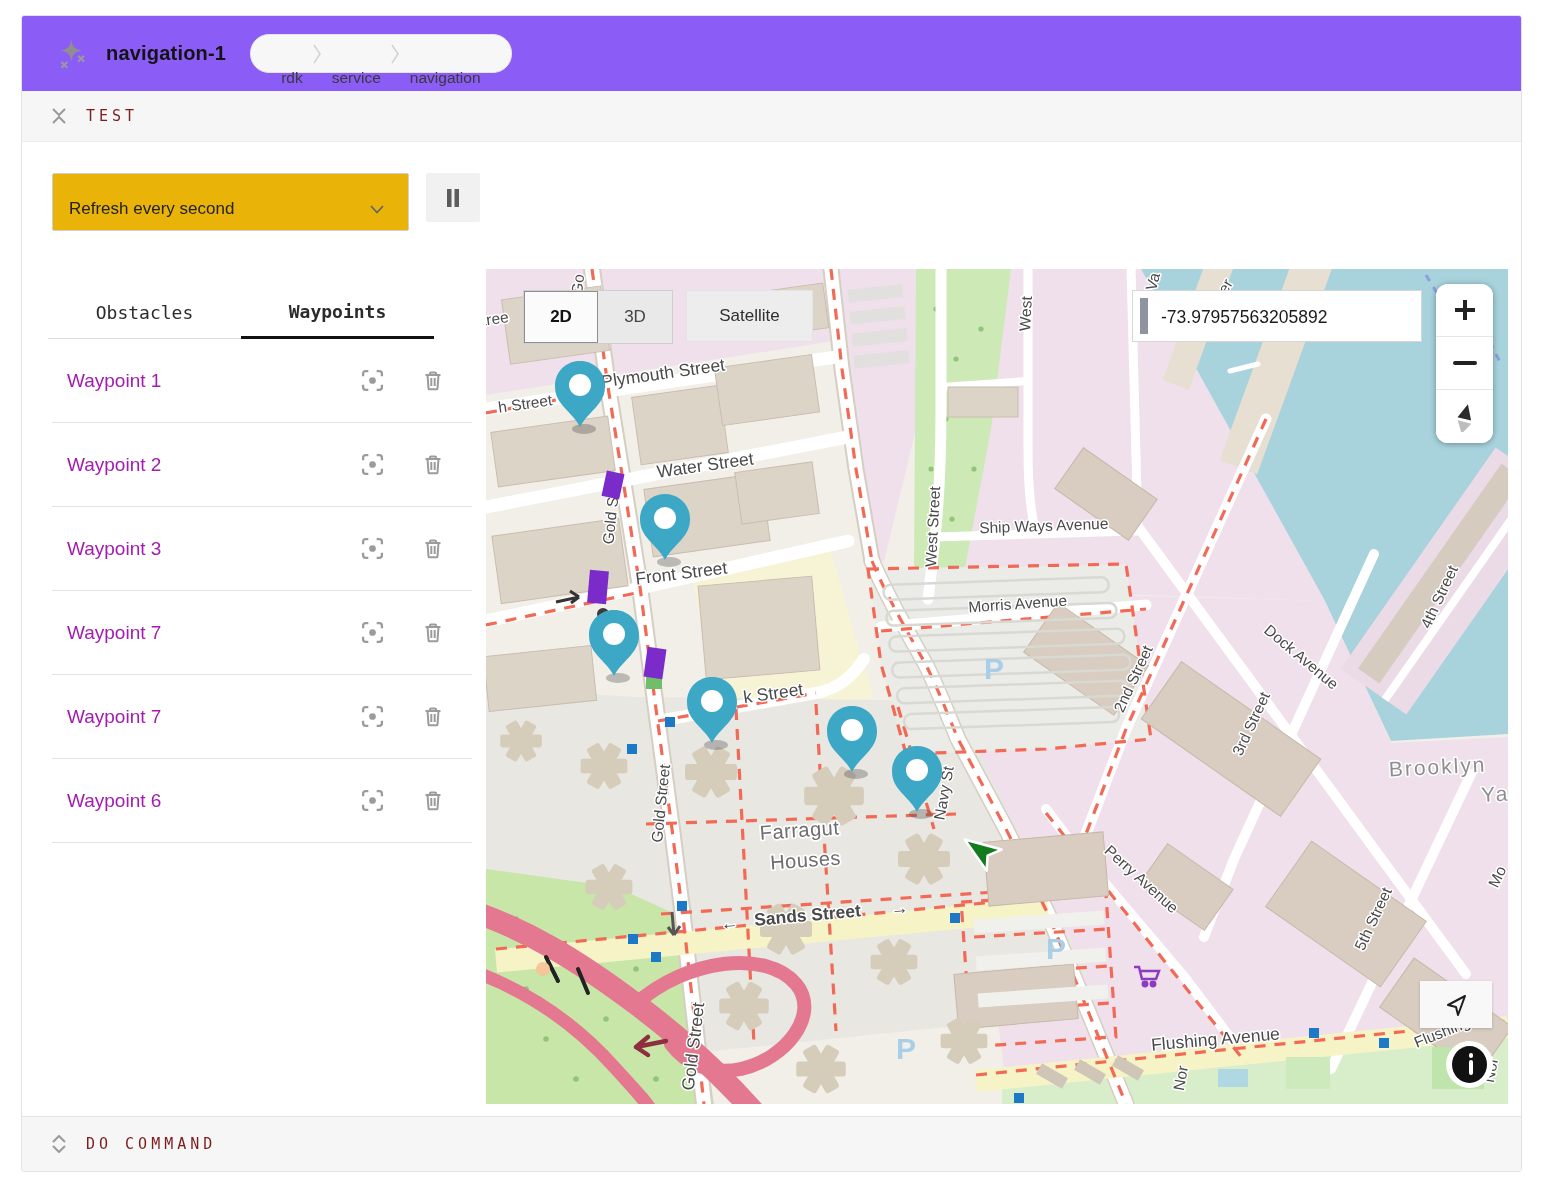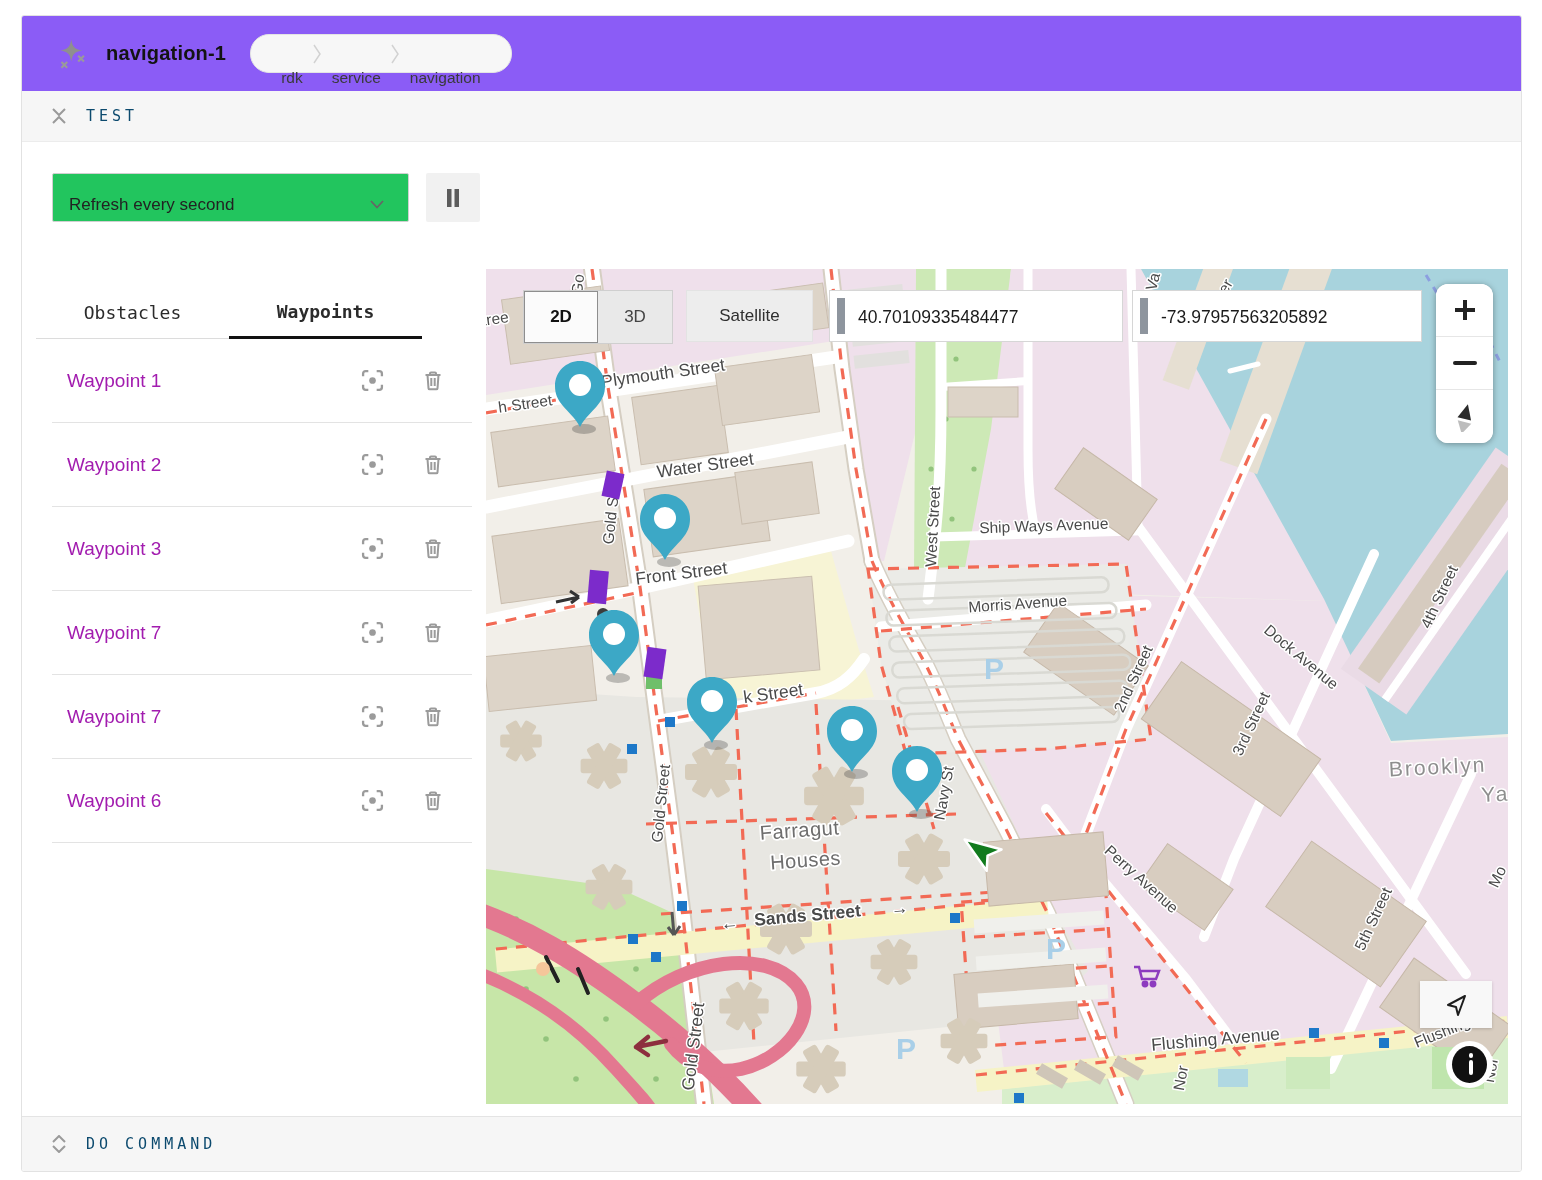--- a/index.html
+++ b/index.html
@@ -5,29 +5,29 @@
   html,body{margin:0;padding:0;background:#fff;}
   body{width:1542px;height:1180px;position:relative;font-family:"Liberation Sans",sans-serif;overflow:hidden;}
   .card{position:absolute;left:21px;top:15px;width:1499px;height:1155px;border:1px solid #e2e2e2;border-radius:3px;background:#fff;overflow:hidden;}
   
   .hdr{position:absolute;left:0;top:0;right:0;height:75px;display:flex;align-items:center;padding-left:36px;background:#8b5cf6;}
   .hdr-title{font-size:20px;font-weight:bold;color:#131313;margin-left:18px;letter-spacing:.2px;}
   .crumb{margin-left:24px;height:37px;display:flex;align-items:center;background:#f7f7f7;border:1px solid #e4e4e4;border-radius:19px;padding:0 20px;}
   .crumb span{font-size:15.5px;color:#3a3a3a;padding:0 10px;margin-top:48px;}
   
   .secbar{position:absolute;left:0;right:0;height:51px;background:#f6f6f6;display:flex;align-items:center;padding-left:29px;box-sizing:border-box;}
-  .secbar .lbl{font-family:"DejaVu Sans Mono",monospace;font-size:15px;letter-spacing:4px;color:#0c4a6e;margin-left:19px;}
+  .secbar .lbl{font-family:"DejaVu Sans Mono",monospace;font-size:15px;letter-spacing:4px;color:#7f1d1d;margin-left:19px;}
   #testbar{top:75px;border-bottom:1px solid #ececec;}
   #dobar{top:1100px;height:55px;border-top:1px solid #e4e4e4;}
   
-  .select{position:absolute;left:30px;top:157px;width:357px;height:49px;border:1px solid #d0d0d0;border-radius:2px;background:#22c55e;display:flex;align-items:center;box-sizing:border-box;padding:14px 24px 0 16px;cursor:pointer;}
+  .select{position:absolute;left:30px;top:157px;width:357px;height:58px;border:1px solid #d0d0d0;border-radius:2px;background:#eab308;display:flex;align-items:center;box-sizing:border-box;padding:14px 24px 0 16px;cursor:pointer;}
   .select .val{font-size:17px;color:#222;flex:1;}
   .pausebtn{position:absolute;left:404px;top:157px;width:54px;height:49px;background:#f1f1f1;border:none;border-radius:2px;display:flex;align-items:center;justify-content:center;cursor:pointer;}
   
-  .tabs{position:absolute;left:14px;top:270px;width:386px;height:53px;display:flex;}
+  .tabs{position:absolute;left:26px;top:270px;width:386px;height:53px;display:flex;}
   .tab{width:193px;display:flex;align-items:center;justify-content:center;font-family:"DejaVu Sans Mono",monospace;font-size:18px;color:#2b2b2b;border-bottom:1px solid #dcdcdc;cursor:pointer;box-sizing:border-box;}
   .tab.active{font-weight:bold;border-bottom:3px solid #111;text-align:center;}
   .wplist{position:absolute;left:30px;top:323px;width:420px;}
   .wprow{height:84px;display:flex;align-items:center;border-bottom:1px solid #e3e3e3;padding-left:15px;box-sizing:border-box;}
   .wprow .wplabel{flex:1;font-size:19px;color:#a21caf;}
   .iconbtn{background:none;border:none;padding:0;cursor:pointer;display:flex;align-items:center;justify-content:center;}
   .wprow .iconbtn.focus{margin-right:38px;}
   .wprow .iconbtn.trash{margin-right:28px;}
   
   .map{position:absolute;left:464px;top:253px;width:1022px;height:835px;overflow:hidden;background:#f2efe9;cursor:grab;}
@@ -492,24 +492,20 @@
         <ellipse cx="435" cy="545" rx="12" ry="5" fill="rgba(60,60,60,0.3)"></ellipse>
           <use href="#pin-shape" transform="translate(431,543)"></use>
       </g>
     </svg>
 
     <div class="ovl seg">
       <button class="segbtn active">2D</button>
       <button class="segbtn">3D</button>
     </div>
     <button class="ovl satbtn">Satellite</button>
-    <div class="ovl coord" id="lat">
-      <div class="bar"></div>
-      <input type="text" value="40.70109335484477" style="">
-    </div>
     <div class="ovl coord" id="lng">
       <div class="bar"></div>
       <input type="text" value="-73.97957563205892" style="">
     </div>
     <div class="ovl zoomstack">
       <button class="zbtn">
         <svg width="24" height="24" viewBox="0 0 24 24">
             <path d="M12,2 V22 M2,12 H22" stroke="#222" stroke-width="4"></path>
           </svg>
       </button>

